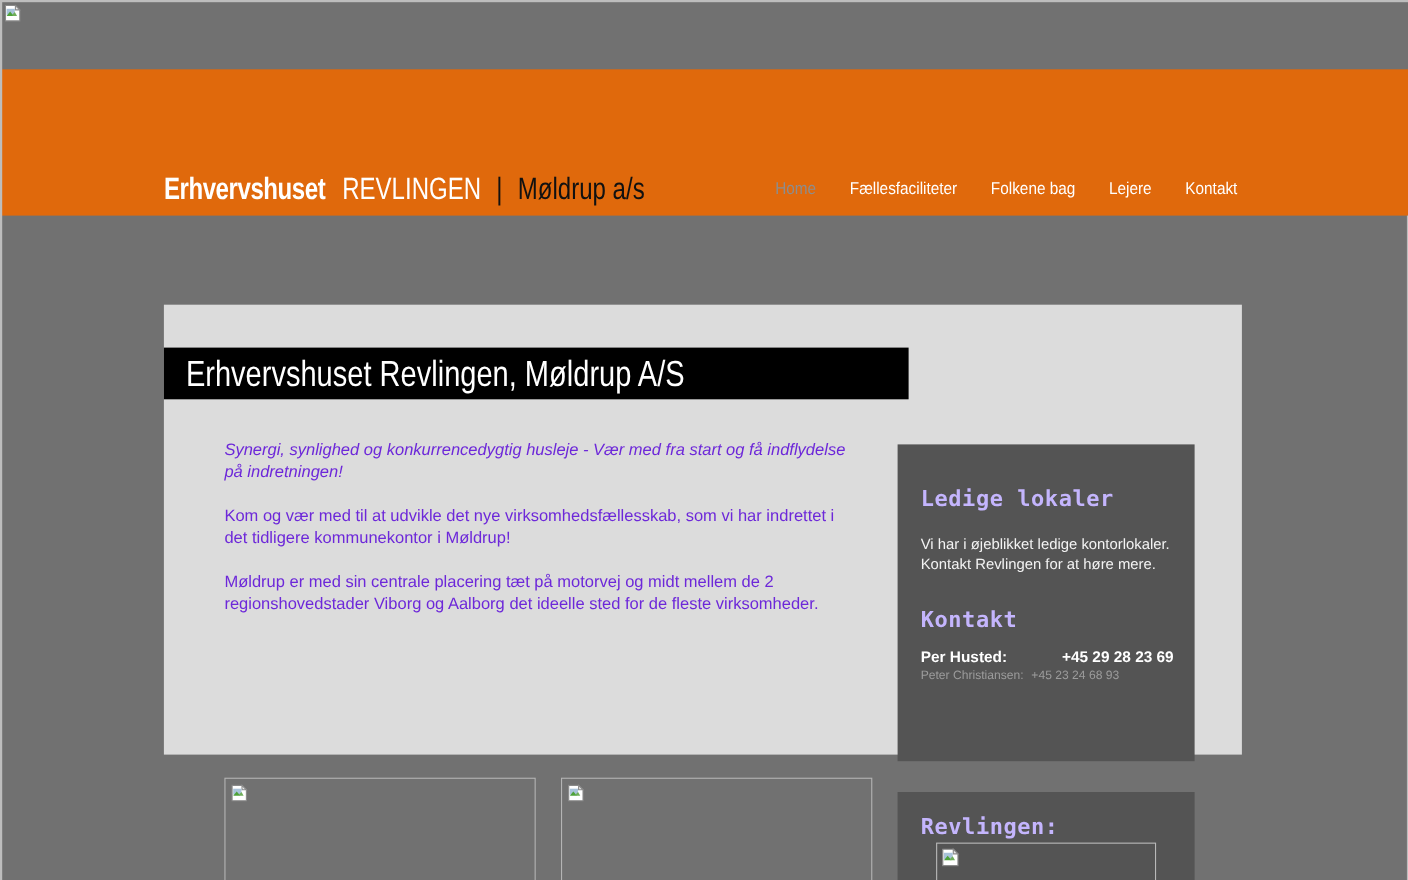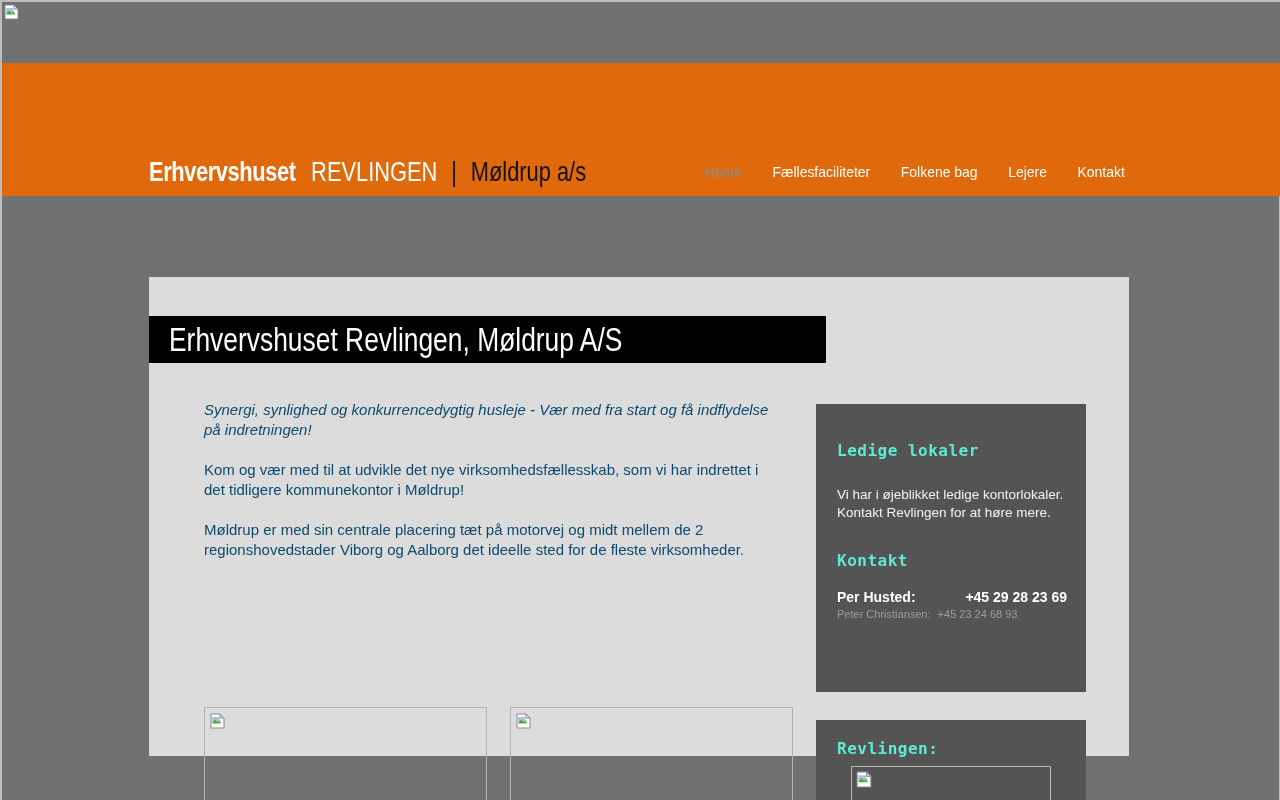--- a/index.html
+++ b/index.html
@@ -33,51 +33,51 @@
   .nav{
     position:absolute;right:155px;top:100px;
     display:flex;gap:34px;white-space:nowrap;
     font-size:15.5px;line-height:18px;
     transform:scaleX(0.9);transform-origin:100% 50%;
   }
   .nav-item{color:#ffffff;cursor:pointer;}
   .nav-item--active{color:#8d8d8d;}
 
   
-  .content{position:absolute;left:149px;top:277px;width:980px;height:479px;background:#dcdcdc;}
+  .content{position:absolute;left:149px;top:277px;width:980px;height:409px;background:#dcdcdc;}
 
   .title-bar{
     position:absolute;left:0;top:39px;width:677px;height:47px;background:#000000;
     display:flex;align-items:center;
   }
   .title-bar-text{
     color:#ffffff;font-size:33px;white-space:nowrap;margin-left:20px;
     transform:scaleX(0.8);transform-origin:0 50%;
   }
 
-  .paragraphs{position:absolute;left:55px;top:123px;width:600px;color:#0c4a6e;font-size:15px;line-height:20px;}
+  .paragraphs{position:absolute;left:55px;top:123px;width:600px;color:#6d28d9;font-size:15px;line-height:20px;}
   .para{margin:0 0 20px 0;}
   .para .pline{display:block;}
   .para--italic{font-style:italic;}
 
   .gallery-box{
     position:absolute;width:283px;height:140px;border:1px solid #b4b4b4;
   }
   .gallery-box .brokenimg{position:absolute;left:5px;top:5px;width:16px;height:16px;}
   .gallery-left{left:55px;top:430px;}
   .gallery-right{left:361px;top:430px;}
 
   
   .panel{position:absolute;left:816px;width:270px;background:#545454;}
   .panel-1{top:404px;height:288px;}
   .panel-2{top:720px;height:140px;}
   .panel-heading{
     position:absolute;left:21px;
     font-family:"DejaVu Sans Mono",monospace;font-weight:bold;
-    font-size:16px;letter-spacing:0.5px;color:#5eead4;white-space:nowrap;
+    font-size:20px;letter-spacing:0.5px;color:#c4b5fd;white-space:nowrap;
   }
   .ph-vacancy{top:37px;}
   .ph-contact{top:147px;}
   .ph-intranet{top:19px;}
   .panel-text{
     position:absolute;left:21px;top:82px;width:235px;
     color:#f3f3f3;font-size:13.5px;line-height:17.5px;
   }
   .panel-text .pline{display:block;}
   .contact-row1{

